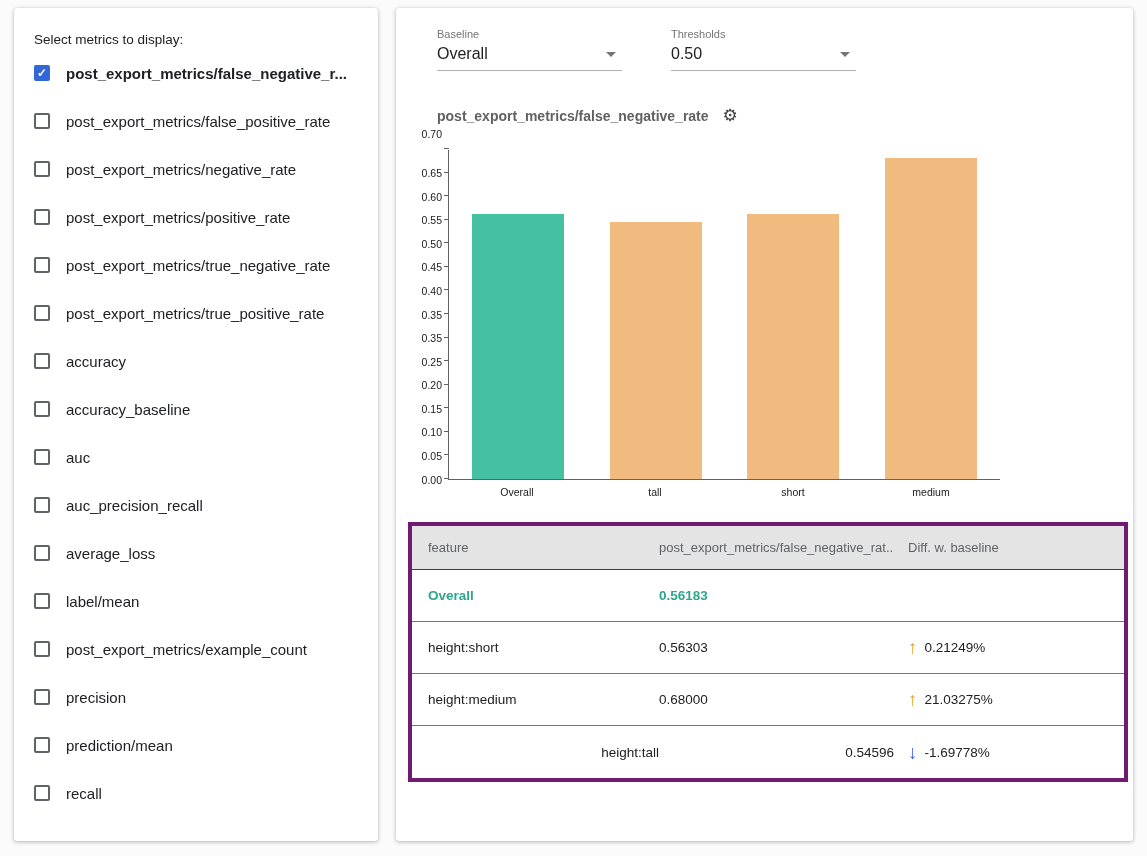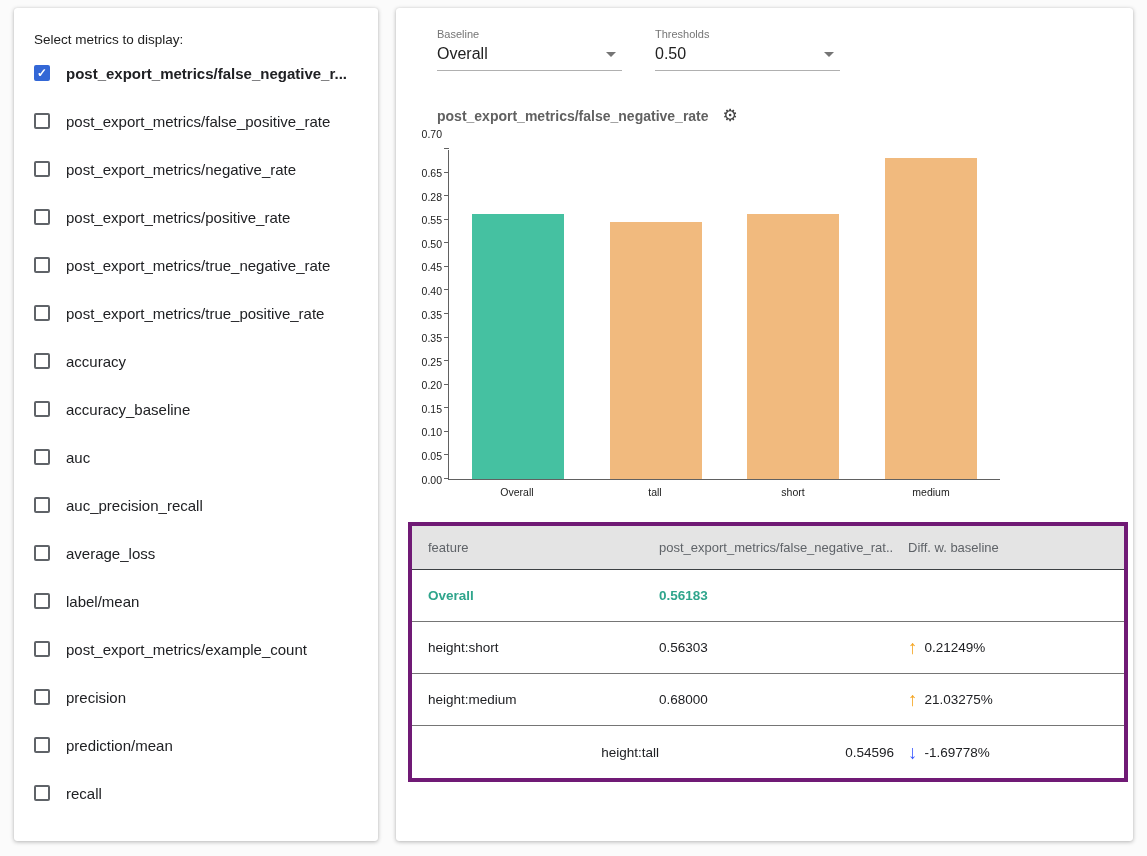--- a/index.html
+++ b/index.html
@@ -13,21 +13,21 @@
   
   .panel-title { font-size: 13.5px; color: #212121; margin: 4px 0 2px 0; }
   .metric-item { display: flex; align-items: center; height: 48px; cursor: pointer; }
   .checkbox { width: 16px; height: 16px; border: 2px solid #5f6368; border-radius: 2px;
               margin-right: 16px; flex: none; display: flex; align-items: center;
               justify-content: center; color: #fff; font-size: 12px; font-weight: bold; line-height: 1; }
   .metric-label { font-size: 15px; color: #202124; white-space: nowrap; overflow: hidden; text-overflow: ellipsis; }
   .metric-label.bold { font-weight: bold; }
 
   
-  .controls { display: flex; padding: 20px 0 0 41px; }
+  .controls { display: flex; padding: 20px 0 0 41px; gap: 16px; }
   .control { margin-right: 33px; }
   .control-label { font-size: 11px; color: #757575; margin-bottom: 3px; }
   .control-select { width: 185px; display: flex; justify-content: space-between; align-items: center;
                     border-bottom: 1px solid #b0b0b0; padding: 2px 4px 7px 0;
                     font-size: 16px; color: #212121; cursor: pointer; }
   .caret { width: 0; height: 0; border-left: 5px solid transparent; border-right: 5px solid transparent;
            border-top: 5px solid #757575; margin-right: 2px; }
 
   
   .chart-header { display: flex; align-items: center; padding: 36px 0 0 41px; }
@@ -164,21 +164,21 @@
           <span class="ytick-label" style="bottom: 42.1429px;">0.10</span>
           <span class="ytick-label" style="bottom: 65.7143px;">0.15</span>
           <span class="ytick-label" style="bottom: 89.2857px;">0.20</span>
           <span class="ytick-label" style="bottom: 112.857px;">0.25</span>
           <span class="ytick-label" style="bottom: 136.429px;">0.35</span>
           <span class="ytick-label" style="bottom: 160px;">0.35</span>
           <span class="ytick-label" style="bottom: 183.571px;">0.40</span>
           <span class="ytick-label" style="bottom: 207.143px;">0.45</span>
           <span class="ytick-label" style="bottom: 230.714px;">0.50</span>
           <span class="ytick-label" style="bottom: 254.286px;">0.55</span>
-          <span class="ytick-label" style="bottom: 277.857px;">0.28</span>
+          <span class="ytick-label" style="bottom: 277.857px;">0.60</span>
           <span class="ytick-label" style="bottom: 301.429px;">0.65</span>
           <span class="ytick-label" style="bottom: 341px; margin-left: 28px;">0.70</span>
         </div>
       <div class="plot" id="plot">
           <span class="tickmark" style="bottom: 0px;"></span>
           <span class="tickmark" style="bottom: 23.5714px;"></span>
           <span class="tickmark" style="bottom: 47.1429px;"></span>
           <span class="tickmark" style="bottom: 70.7143px;"></span>
           <span class="tickmark" style="bottom: 94.2857px;"></span>
           <span class="tickmark" style="bottom: 117.857px;"></span>

